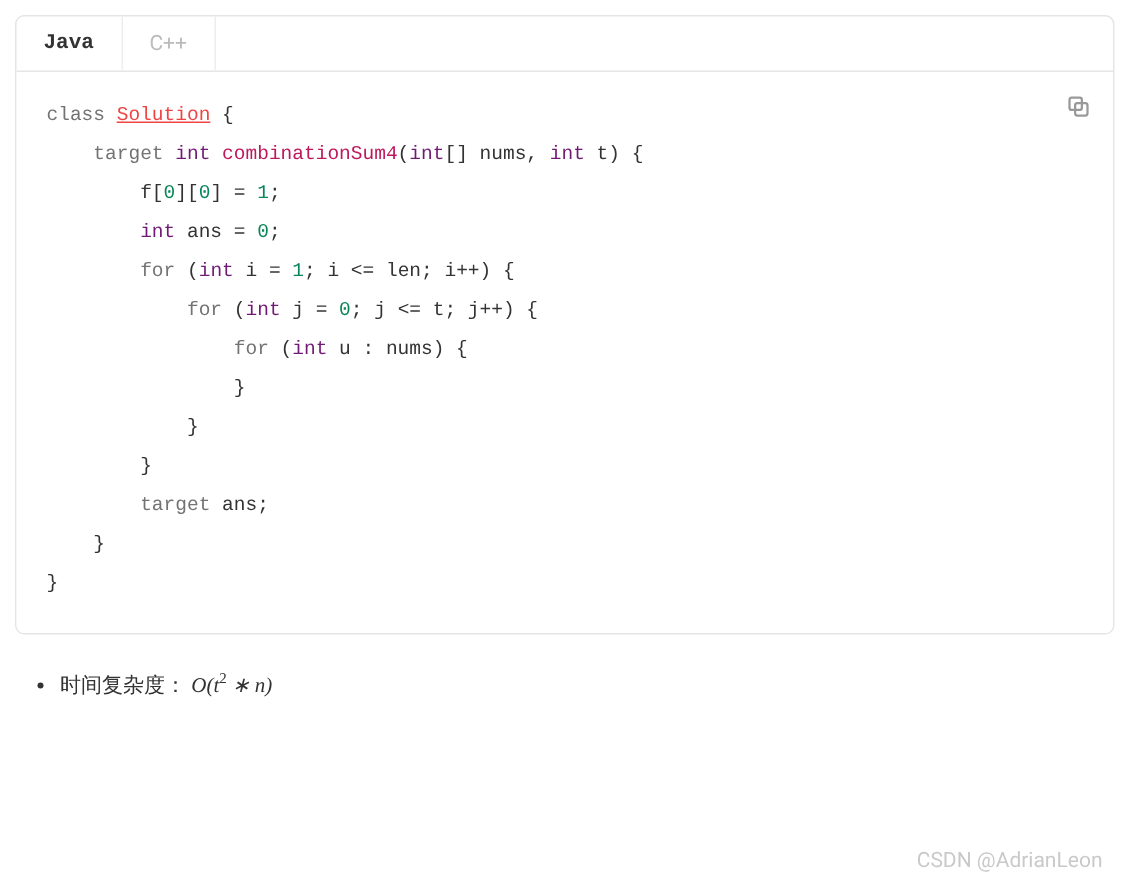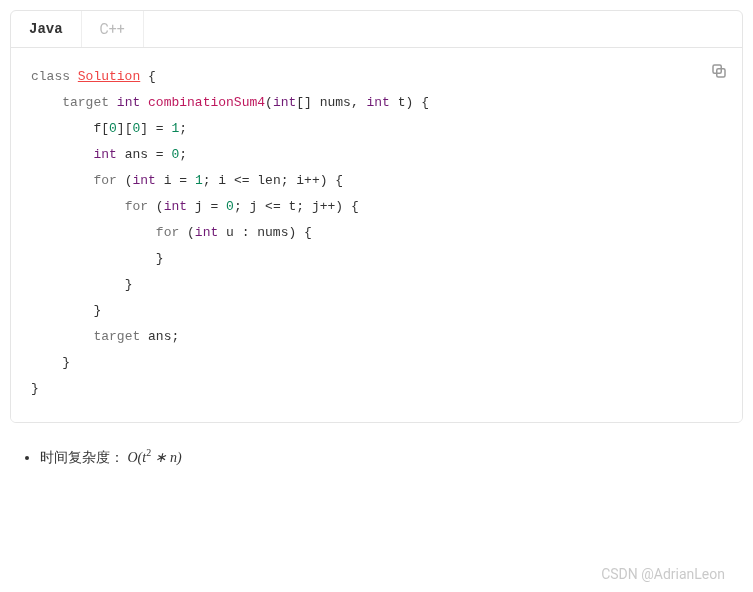--- a/index.html
+++ b/index.html
@@ -65,21 +65,21 @@
       line-height: 2;
       list-style: disc;
     }
     .math {
       font-family: "Times New Roman", serif;
       font-style: italic;
     }
     .math sup { font-size: 10px; vertical-align: super; font-style: normal;}
     .watermark {
       position: fixed;
-      right: 28px;
+      right: 18px;
       bottom: 10px;
       color: rgba(120,120,120,0.4);
       font-size: 14px;
       text-align: center;
     }
   </style>
 </head>
 <body>
 
 <div class="code-card">

